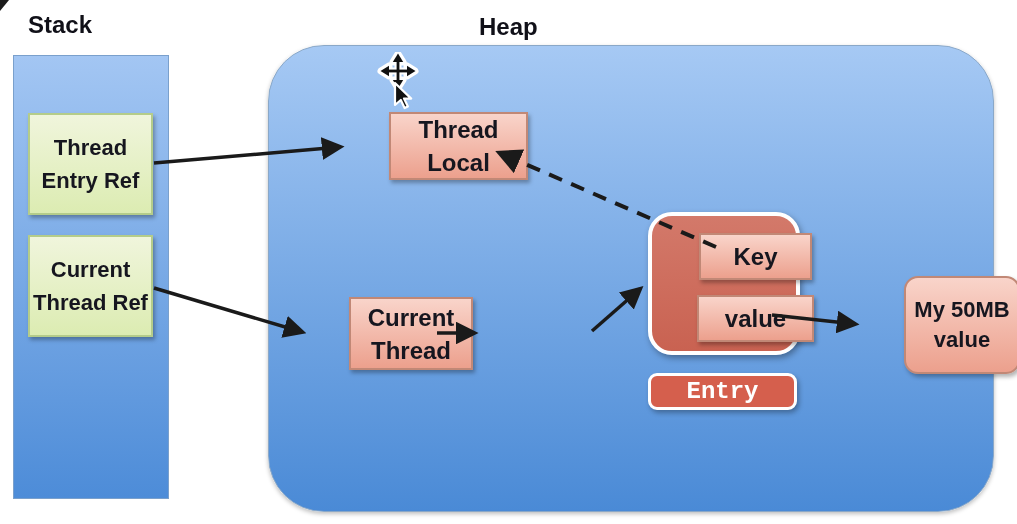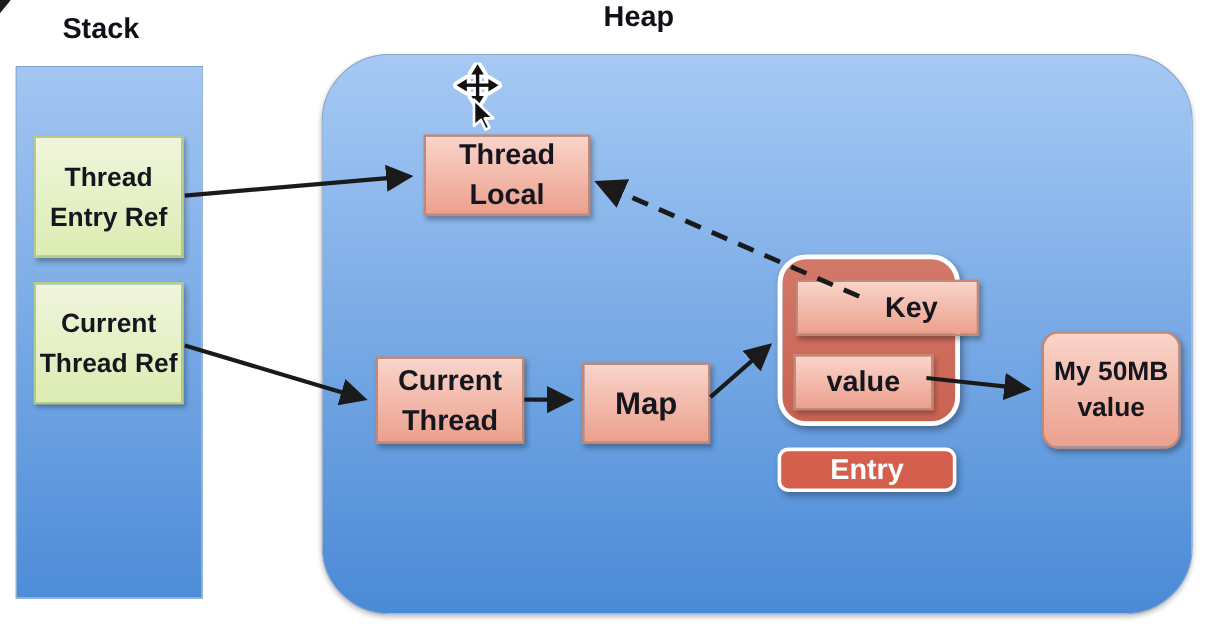--- a/index.html
+++ b/index.html
@@ -11,24 +11,23 @@
     position:relative;
     width:1017px;height:524px;
     background:var(--canvas-bg,#ffffff);
     overflow:hidden;
   }
   .region-label{
     position:absolute;
     font-size:24px;font-weight:700;
     color:#101018;
     white-space:nowrap;
-    margin-left:24px;
   }
   #stack-label{left:28px;top:11px;}
-  #heap-label{left:479px;top:1px;}
+  #heap-label{left:479px;top:13px;}
 
   .stack-region{
     position:absolute;
     left:13px;top:55px;width:154px;height:442px;
     background:linear-gradient(to bottom,var(--stack-top,#a3c6f3),var(--stack-bottom,#4d8cd8));
     border:1px solid #7aa0cc;
   }
   .heap-region{
     position:absolute;
     left:268px;top:45px;width:724px;height:465px;
@@ -50,46 +49,47 @@
     background:linear-gradient(to bottom,var(--green-top,#f0f5dc),var(--green-bottom,#dcecb2));
     border:2px solid var(--green-border,#b4cc8a);
     font-size:22px;line-height:33px;
   }
   #ref-thread-local{left:28px;top:113px;width:121px;height:98px;}
   #ref-current-thread{left:28px;top:235px;width:121px;height:98px;text-align:center;}
 
   .pink-box{
     background:linear-gradient(to bottom,var(--node-pink-top,#f9d4ca),var(--node-pink-bottom,#eca08d));
     border:2px solid var(--node-pink-border,#c18876);
-    font-size:24px;line-height:33px;
+    font-size:24px;line-height:33px;margin-left:36px;
   }
   #node-thread-local{left:353px;top:112px;width:135px;height:64px;}
   #node-current-thread{left:313px;top:297px;width:120px;height:69px;text-align:center;}
   #node-map{left:485px;top:302px;width:103px;height:64px;font-size:26px;}
 
   .entry-container{
     position:absolute;
     left:648px;top:212px;width:144px;height:135px;
     background:linear-gradient(to bottom,#d3796a,#c96251);
     border:4px solid #ffffff;
     border-radius:24px;
     box-shadow:2px 3px 6px rgba(0,0,0,.35);
   }
-  #node-key{left:663px;top:233px;width:109px;height:43px;padding-left:40px;}
+  #node-key{left:663px;top:233px;width:109px;height:43px;}
   #node-value{left:661px;top:295px;width:113px;height:43px;}
 
   .entry-label{
     position:absolute;
     left:648px;top:373px;width:143px;height:31px;
     background:var(--entry-label-fill,#d55f4d);
     border:3px solid #ffffff;
     border-radius:9px;
     display:flex;align-items:center;justify-content:center;
     color:#ffffff;font-size:24px;font-weight:700;
     box-shadow:2px 3px 5px rgba(0,0,0,.3);
+    font-family:Liberation Mono, monospace;
   }
 
   #node-my-value{
     left:868px;top:276px;width:112px;height:94px;
     border-radius:14px;
     font-size:22px;line-height:30px;
   }
 
   .arrows{
     position:absolute;left:0;top:0;
@@ -116,21 +116,20 @@
   <div class="region-label" id="heap-label">Heap</div>
 
   <div class="stack-region"></div>
   <div class="heap-region"></div>
 
   <div class="node green-box" id="ref-thread-local">Thread Entry Ref</div>
   <div class="node green-box" id="ref-current-thread">Current Thread Ref</div>
 
   <div class="node pink-box" id="node-thread-local">Thread Local</div>
   <div class="node pink-box" id="node-current-thread">Current Thread</div>
-  <div class="node pink-box" id="node-map">Map</div>
 
   <div class="entry-container"></div>
   <div class="node pink-box" id="node-key">Key</div>
   <div class="node pink-box" id="node-value">value</div>
   <div class="entry-label">Entry</div>
 
   <div class="node pink-box" id="node-my-value">My 50MB value</div>
 
   <svg class="arrows" width="1017" height="524" viewBox="0 0 1017 524">
     <defs>

